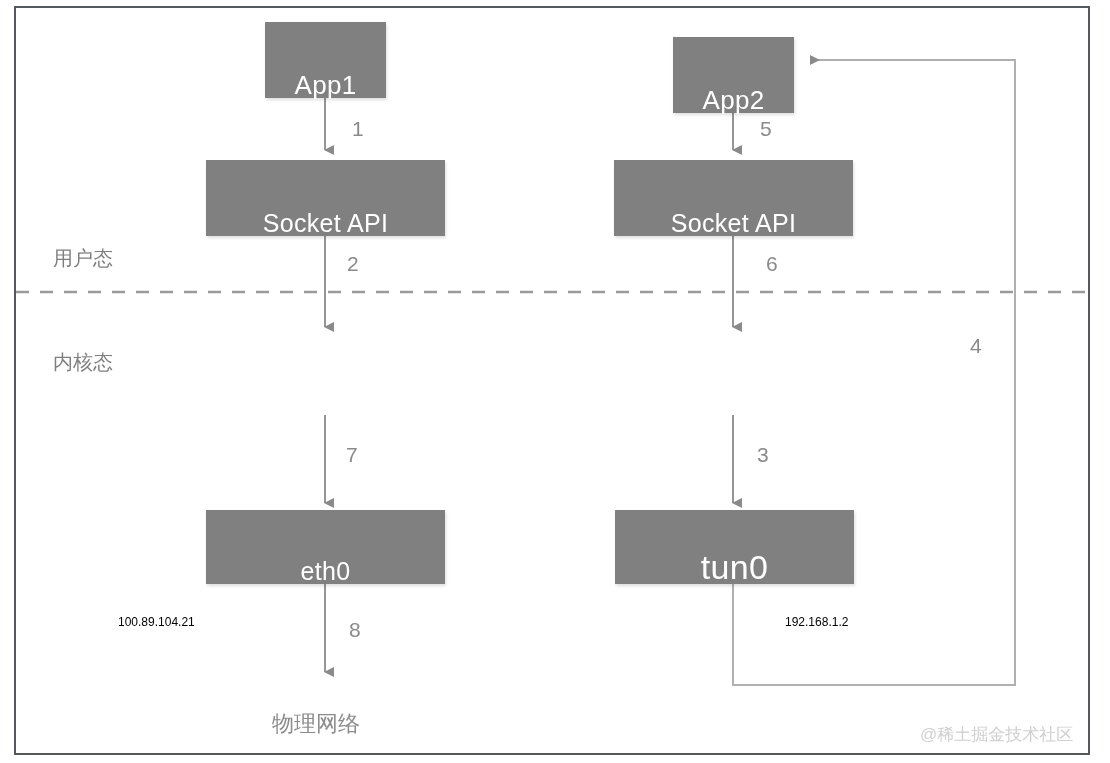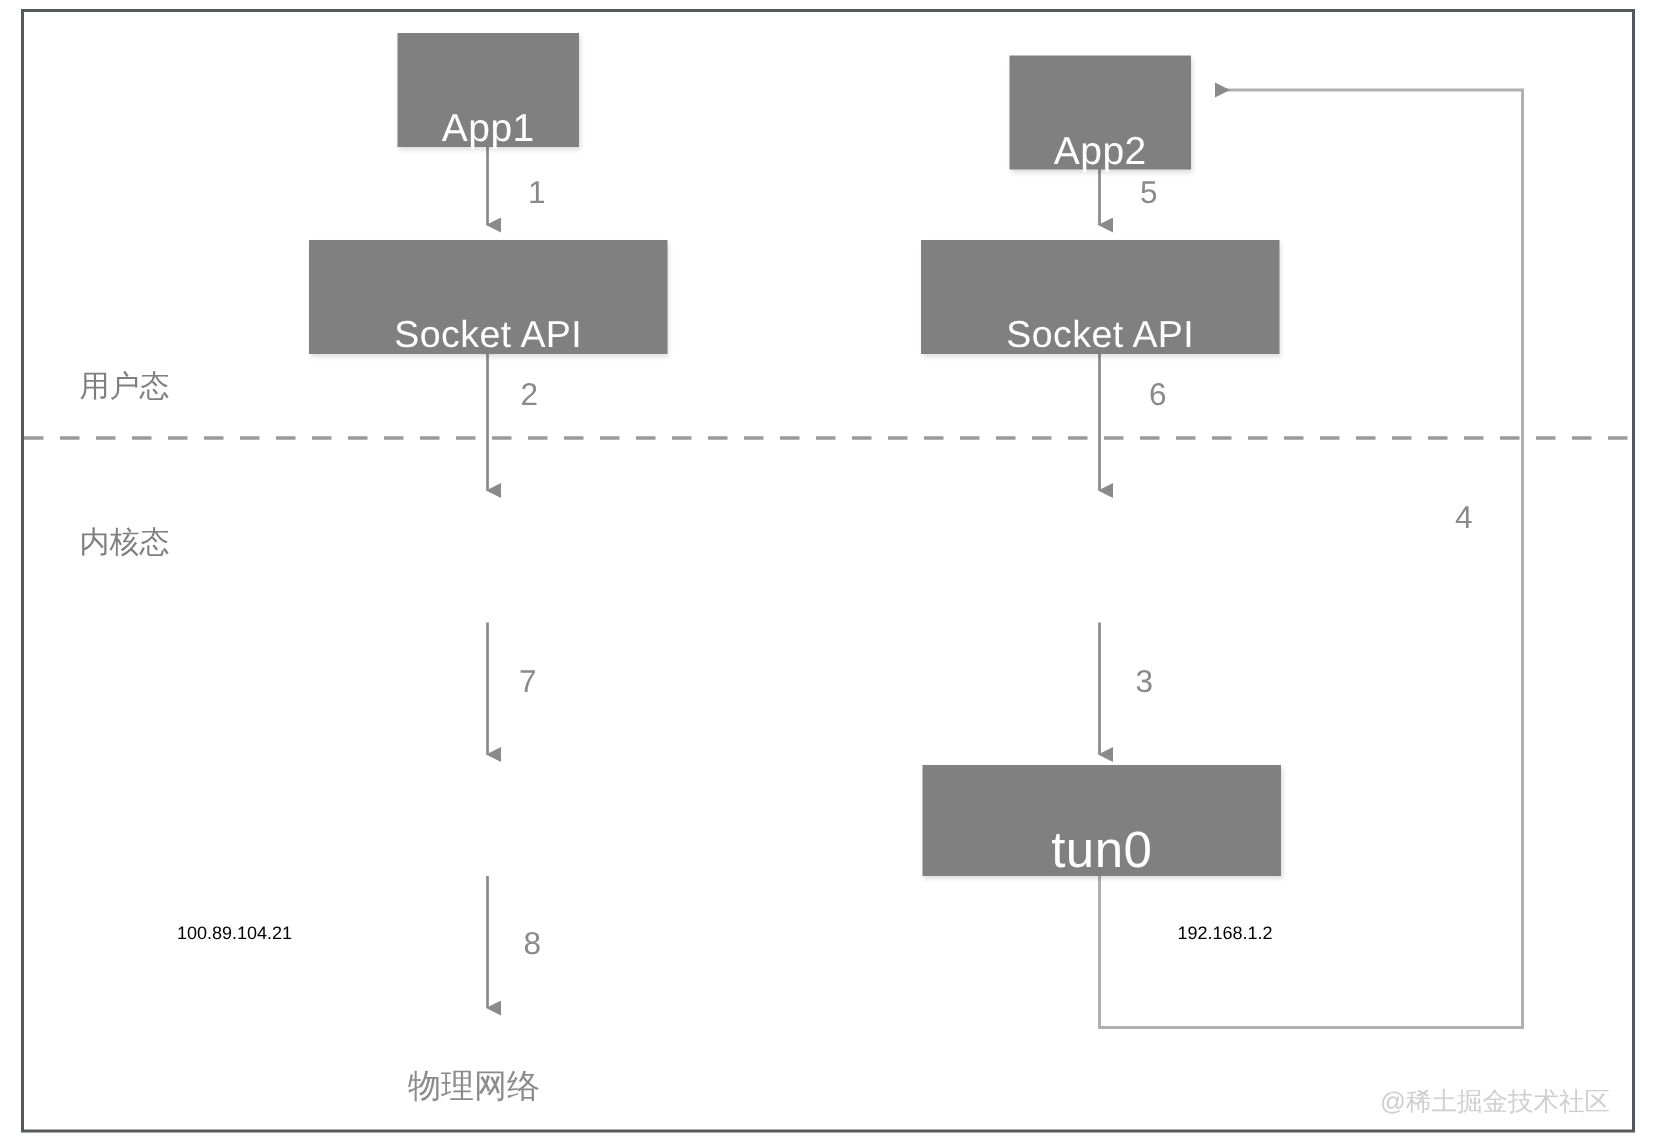--- a/index.html
+++ b/index.html
@@ -134,20 +134,23 @@
 
   <div class="node" style="left:206px; top:160px; width:239px; height:76px; font-size:25px;">
     <span class="node-label">Socket API</span>
   </div>
 
   <div class="node" style="left:614px; top:160px; width:239px; height:76px; font-size:25px;">
     <span class="node-label">Socket API</span>
   </div>
 
 
+  <div class="node" style="left:206px; top:510px; width:239px; height:74px; font-size:25px;">
+    <span class="node-label">eth0</span>
+  </div>
 
   <div class="node" style="left:615px; top:510px; width:239px; height:74px; font-size:34px;">
     <span class="node-label">tun0</span>
   </div>
 
   <div class="mode-label" style="left:53px; top:248px;">用户态</div>
 
   <div class="mode-label" style="left:53px; top:313px;margin-top:39px;">内核态</div>
 
   <div class="edge-num" style="left:352px; top:118px;">1</div>

